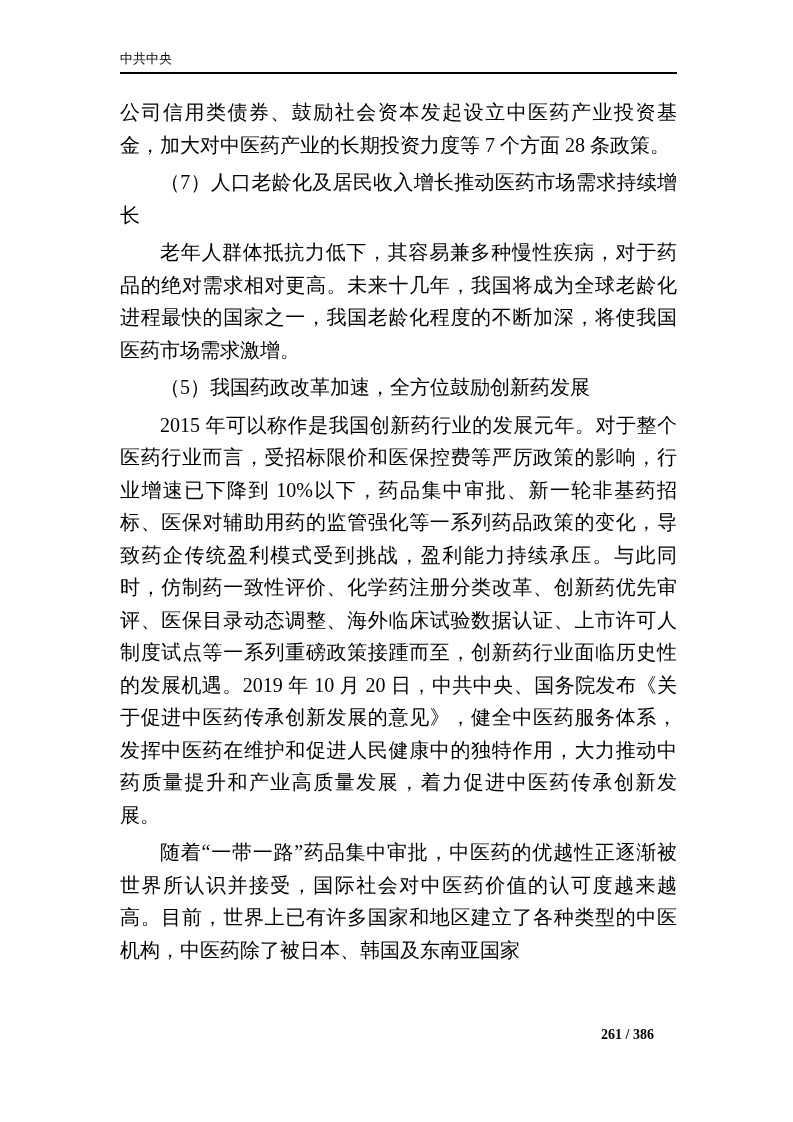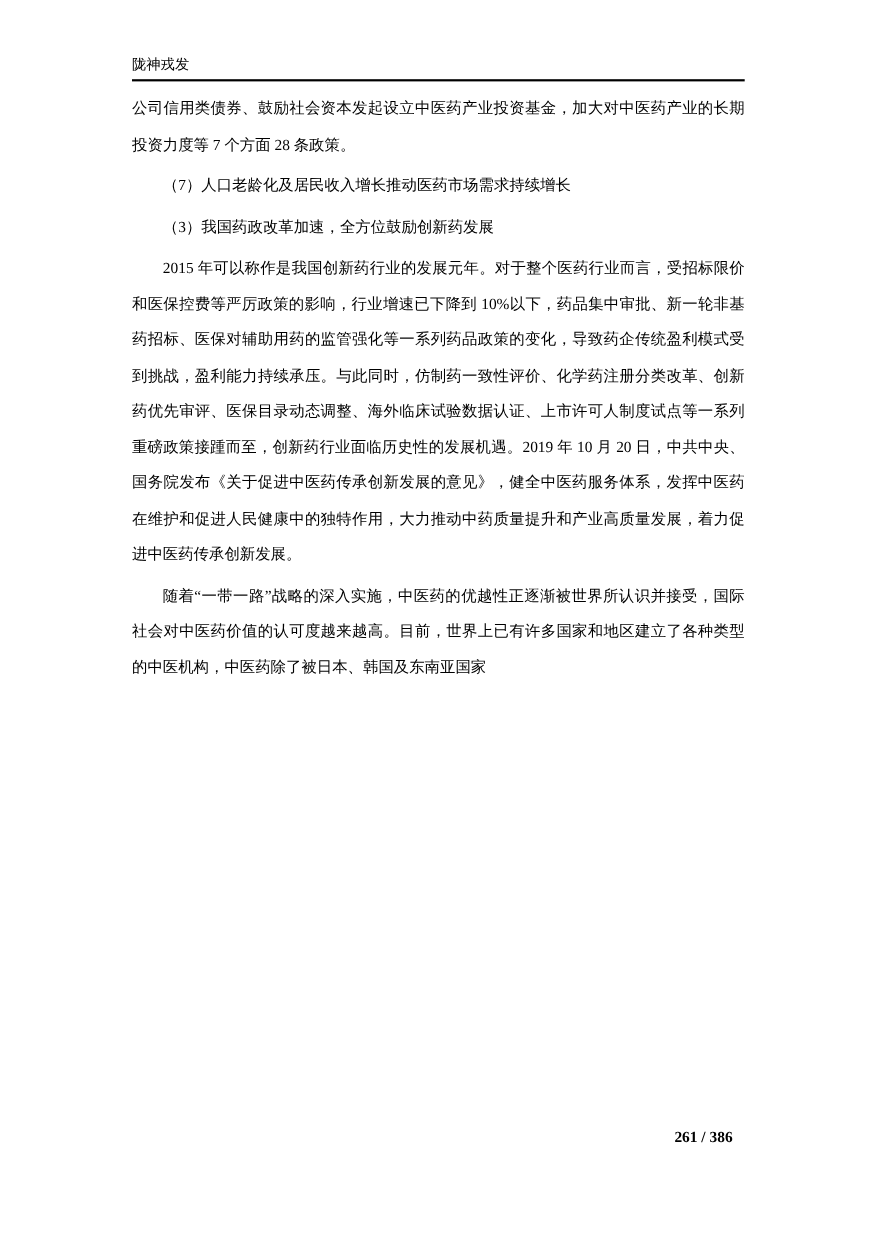--- a/index.html
+++ b/index.html
@@ -27,64 +27,65 @@
     font-size: 13px;
     line-height: 15px;
     border-bottom: 2px solid #000000;
     padding-bottom: 6px;
     white-space: nowrap;
   }
   .body-text {
     position: absolute;
     left: 120px;
     width: 557px;
-    top: 84px;
-    font-size: 14px;
+    top: 96px;
+    font-size: 20px;
     line-height: 32.5px;
     text-align: justify;
   }
   .body-text p {
     margin: 0 0 5px 0;
     text-indent: 2em;
   }
   .body-text p.no-indent {
     text-indent: 0;
   }
   .body-text p.section-heading {
     text-indent: 2em;
     font-weight: normal;
   }
   .footer {
     position: absolute;
     top: 1027px;
-    right: 127px;
+    right: 139px;
     font-size: 14px;
     font-weight: bold;
     line-height: 16px;
   }
 </style>
 </head>
 <body>
 
 <div class="page">
 
   <div class="header">
-    <span>陇神戎发</span>
+    <span>中共中央</span>
   </div>
 
   <div class="body-text">
     <p class="no-indent">公司信用类债券、鼓励社会资本发起设立中医药产业投资基金，加大对中医药产业的长期投资力度等 7 个方面 28 条政策。</p>
 
     <p class="section-heading">（7）人口老龄化及居民收入增长推动医药市场需求持续增长</p>
 
+    <p>老年人群体抵抗力低下，其容易兼多种慢性疾病，对于药品的绝对需求相对更高。未来十几年，我国将成为全球老龄化进程最快的国家之一，我国老龄化程度的不断加深，将使我国医药市场需求激增。</p>
 
 
-    <p class="section-heading">（3）我国药政改革加速，全方位鼓励创新药发展</p>
+    <p class="section-heading">（5）我国药政改革加速，全方位鼓励创新药发展</p>
 
     <p>2015 年可以称作是我国创新药行业的发展元年。对于整个医药行业而言，受招标限价和医保控费等严厉政策的影响，行业增速已下降到 10%以下，药品集中审批、新一轮非基药招标、医保对辅助用药的监管强化等一系列药品政策的变化，导致药企传统盈利模式受到挑战，盈利能力持续承压。与此同时，仿制药一致性评价、化学药注册分类改革、创新药优先审评、医保目录动态调整、海外临床试验数据认证、上市许可人制度试点等一系列重磅政策接踵而至，创新药行业面临历史性的发展机遇。2019 年 10 月 20 日，中共中央、国务院发布《关于促进中医药传承创新发展的意见》，健全中医药服务体系，发挥中医药在维护和促进人民健康中的独特作用，大力推动中药质量提升和产业高质量发展，着力促进中医药传承创新发展。</p>
 
 
-    <p>随着“一带一路”战略的深入实施，中医药的优越性正逐渐被世界所认识并接受，国际社会对中医药价值的认可度越来越高。目前，世界上已有许多国家和地区建立了各种类型的中医机构，中医药除了被日本、韩国及东南亚国家</p>
+    <p>随着“一带一路”药品集中审批，中医药的优越性正逐渐被世界所认识并接受，国际社会对中医药价值的认可度越来越高。目前，世界上已有许多国家和地区建立了各种类型的中医机构，中医药除了被日本、韩国及东南亚国家</p>
   </div>
 
   <div class="footer">261 / 386</div>
 
 </div>
 
 </body></html>

